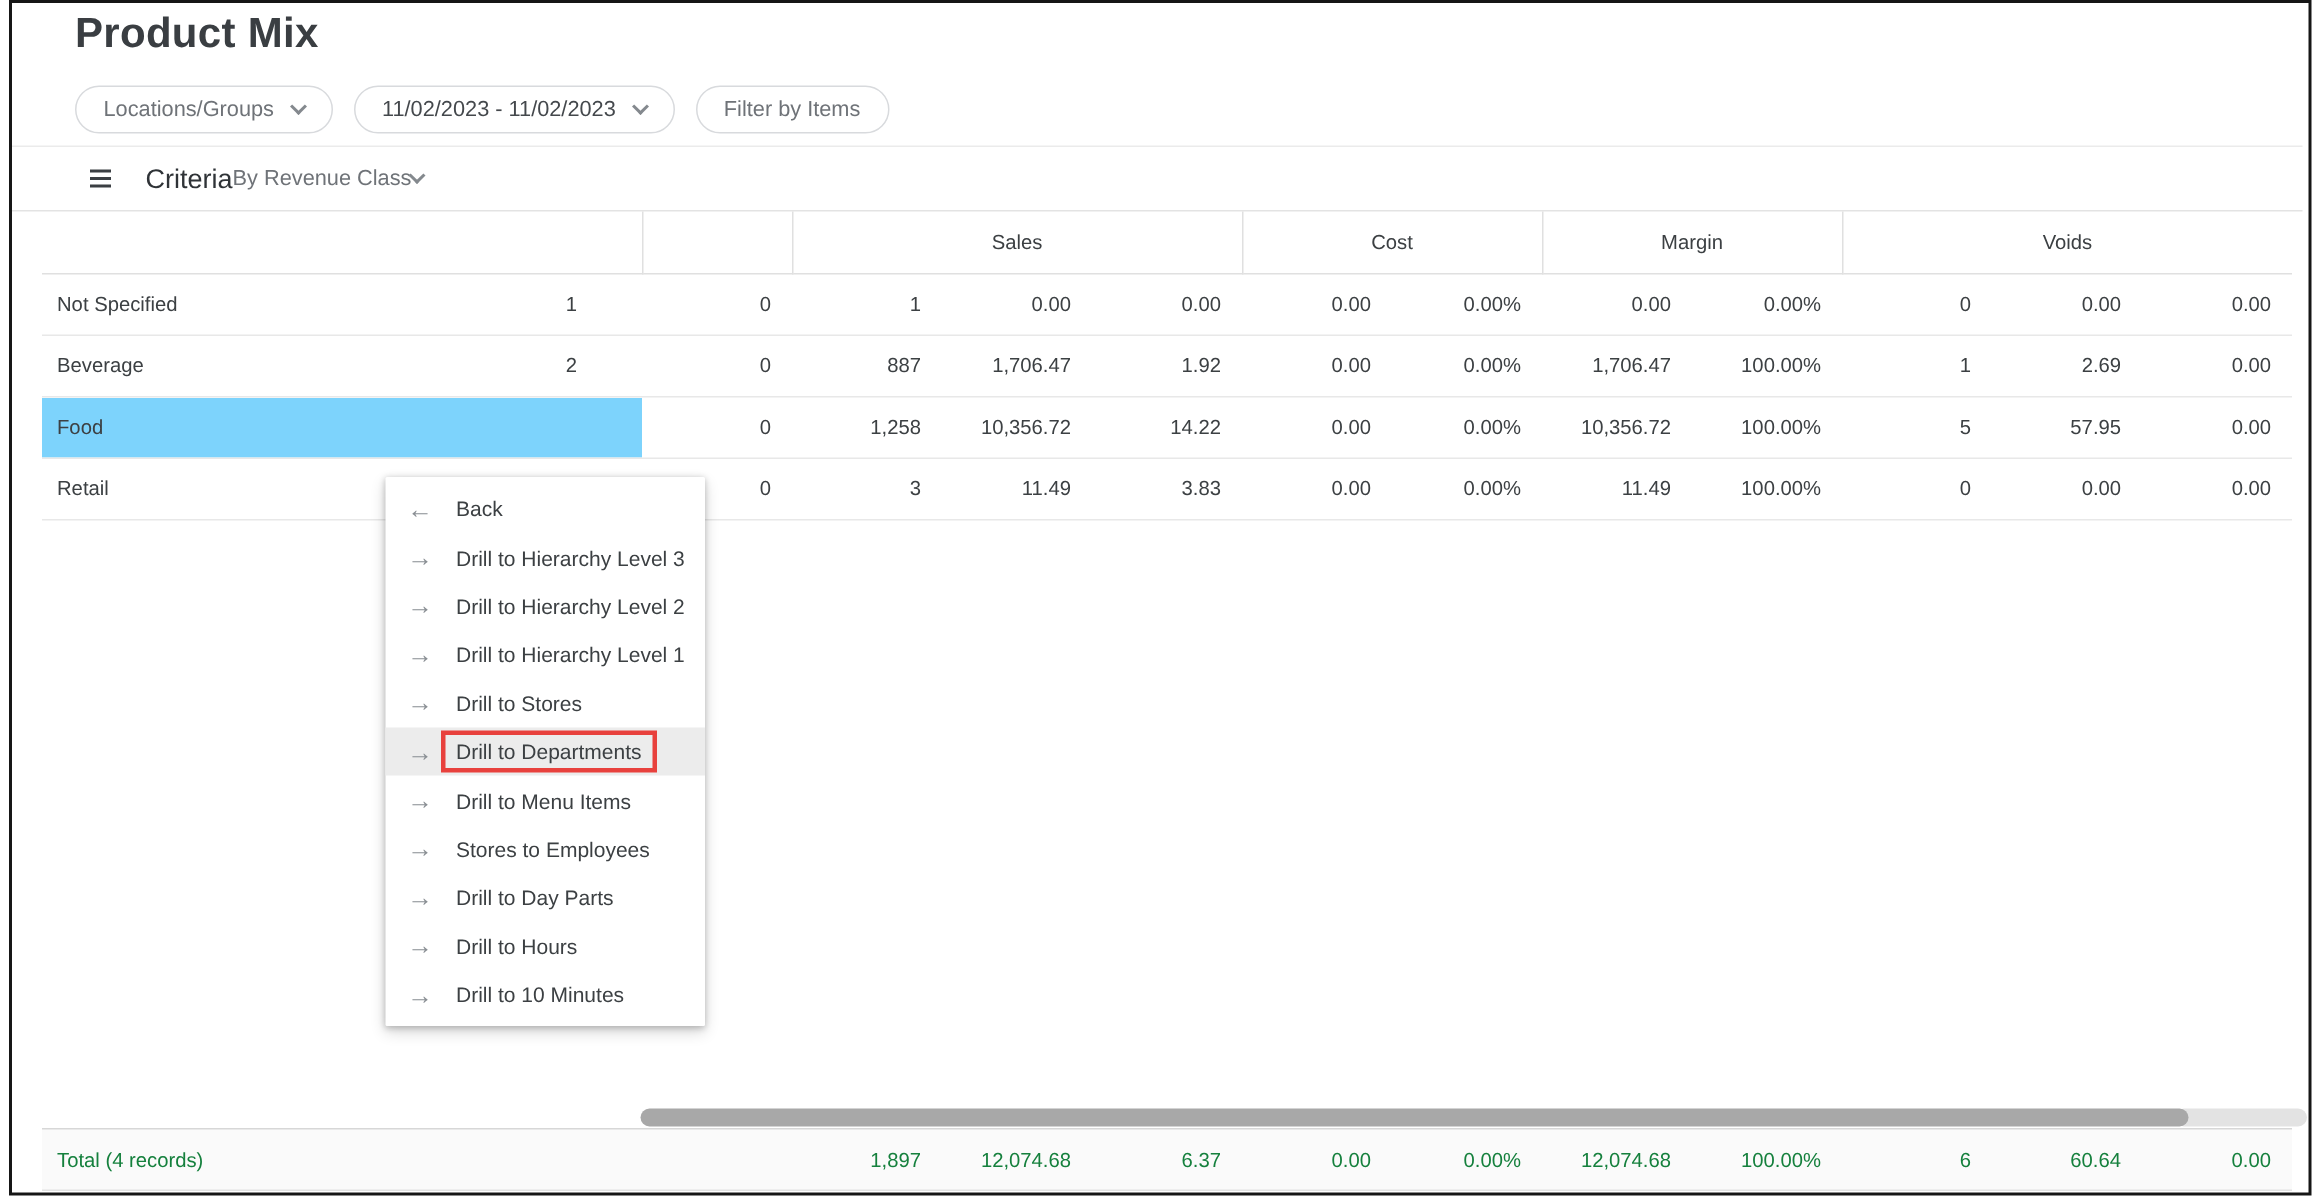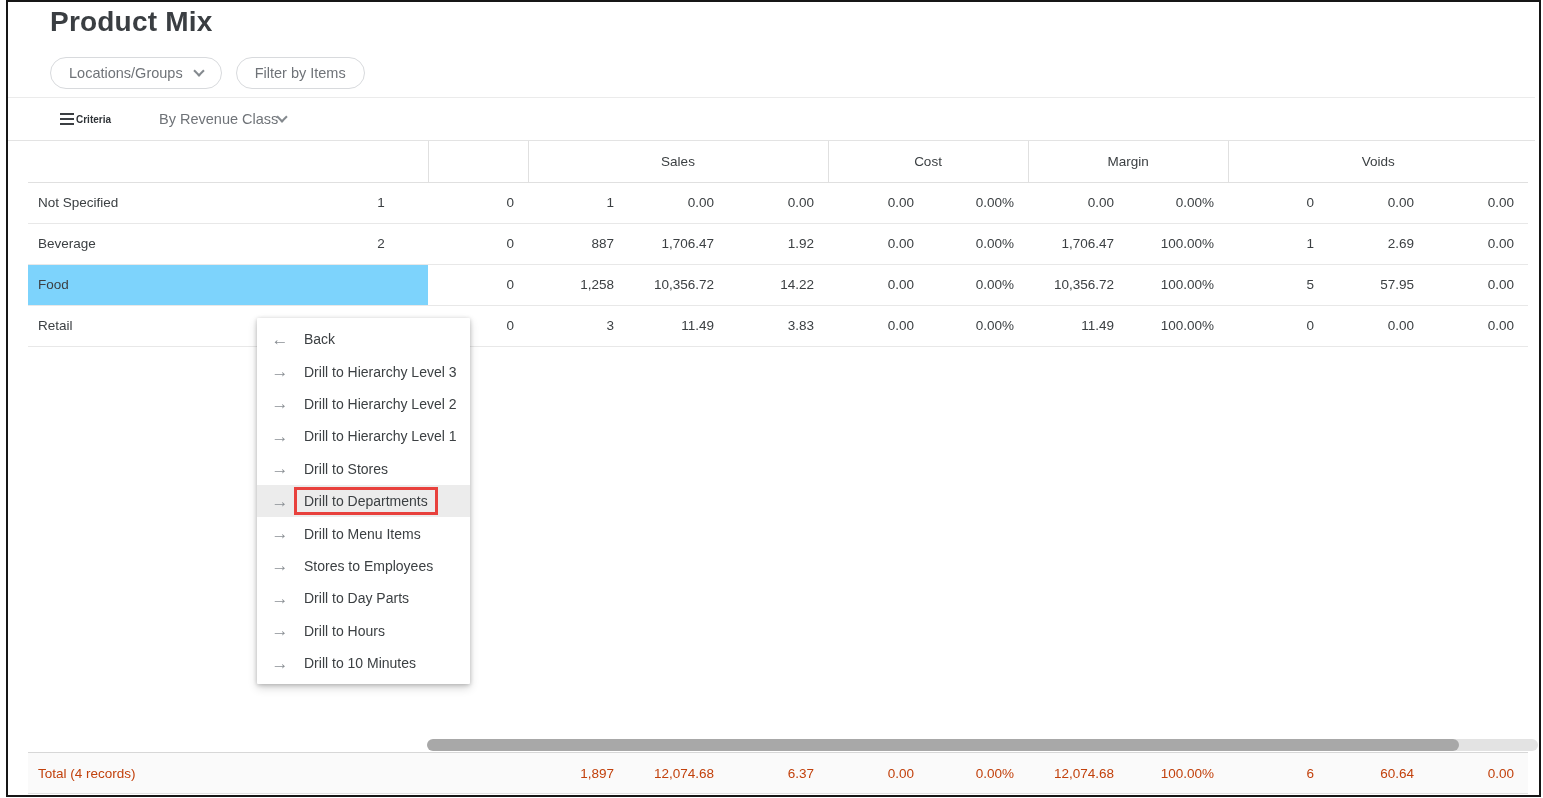--- a/index.html
+++ b/index.html
@@ -21,22 +21,22 @@
   .pill.dark { color:#44484c; }
   .chev { width:8px; height:8px; border-right:2px solid #84898e; border-bottom:2px solid #84898e;
           transform:rotate(45deg); margin-top:-5px; flex:0 0 auto; }
 
   
   .criteria-bar { position:absolute; left:8px; right:8px; top:97px; height:44px;
                   border-top:1px solid #ebebeb; border-bottom:1px solid #e3e3e3;
                   display:flex; align-items:center; background:#fff; }
   .filter-ico { display:flex; flex-direction:column; gap:3px; margin-left:52px; cursor:pointer; }
   .filter-ico i { display:block; width:14px; height:2px; background:#3b3f43; }
-  .criteria-label { margin-left:2px; font-size:10px; font-weight:700; color:#2f3337; cursor:pointer; }
-  .revenue-dd { margin-left:48px; display:flex; align-items:center; gap:0;
+  .criteria-label { margin-left:23px; font-size:18px; font-weight:400; color:#2f3337; cursor:pointer; }
+  .revenue-dd { display:flex; align-items:center; gap:0;
                 font-size:14.5px; color:#6f7378; cursor:pointer; }
 
   
   .grid-wrap { position:absolute; left:28px; top:141px; width:1500px; }
   table.grid { width:1500px; border-collapse:collapse; table-layout:fixed; }
   table.grid th, table.grid td { font-weight:400; font-size:13.5px; color:#3c4043; overflow:hidden; white-space:nowrap; }
   tr.group-row th { height:41px; text-align:center; border-bottom:1px solid #e0e0e0; }
   tr.group-row th.sep { border-right:1px solid #e0e0e0;margin-left:40px; }
   tr.head-row th { height:42px; text-align:right; padding-right:14px;
                    border-bottom:1px solid #e0e0e0; border-right:1px solid #e0e0e0; cursor:pointer; }
@@ -64,34 +64,38 @@
   
   .hscroll-track { position:absolute; left:1450px; top:739px; width:88px; height:12px;
                    background:#e3e3e3; border-radius:6px; z-index:4; }
   .hscroll-thumb { position:absolute; left:427px; top:739px; width:1032px; height:12px;
                    background:#a8a8a8; border-radius:6px; z-index:5; cursor:pointer; }
 
   
   .total-wrap { position:absolute; left:28px; top:752px; width:1500px; height:42px;
                 background:#fafafa; border-top:1px solid #d7d7d7; border-bottom:1px solid #e2e2e2; }
   table.totals { width:1500px; border-collapse:collapse; table-layout:fixed; height:40px; }
-  table.totals td { font-size:13.5px; color:#c2410c; text-align:right; padding-right:14px; white-space:nowrap; }
+  table.totals td { font-size:13.5px; color:#15803d; text-align:right; padding-right:14px; white-space:nowrap; }
   table.totals td.t-label { text-align:left; padding-left:10px; font-weight:500; padding-right:0; }
   table.totals td.c-id { text-align:center; padding-right:0; }
 </style>
 </head>
 <body>
 
 <div class="frame"></div>
 
 <div class="page-title">Product Mix</div>
 
 <div class="pills-row">
   <div class="pill">
     <span>Locations/Groups</span>
+    <span class="chev"></span>
+  </div>
+  <div class="pill dark">
+    <span>11/02/2023 - 11/02/2023</span>
     <span class="chev"></span>
   </div>
   <div class="pill">
     <span>Filter by Items</span>
   </div>
 </div>
 
 <div class="criteria-bar">
   <span class="filter-ico">
       <i></i>

